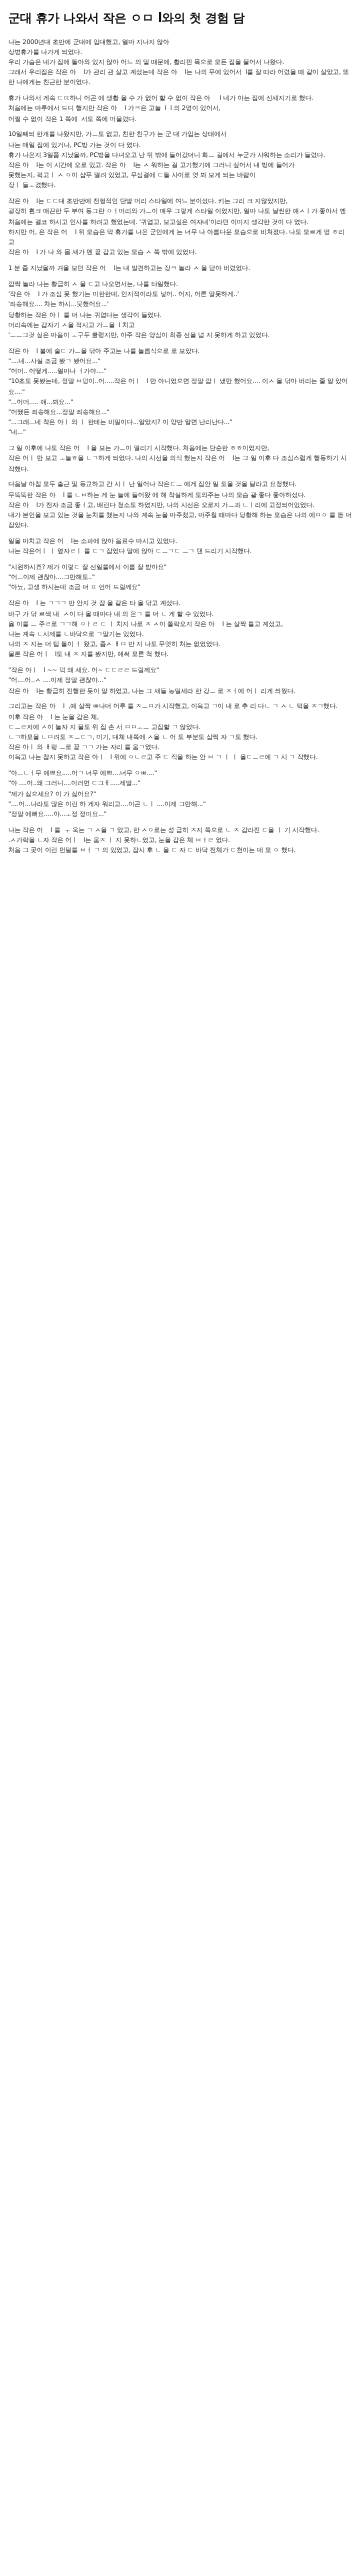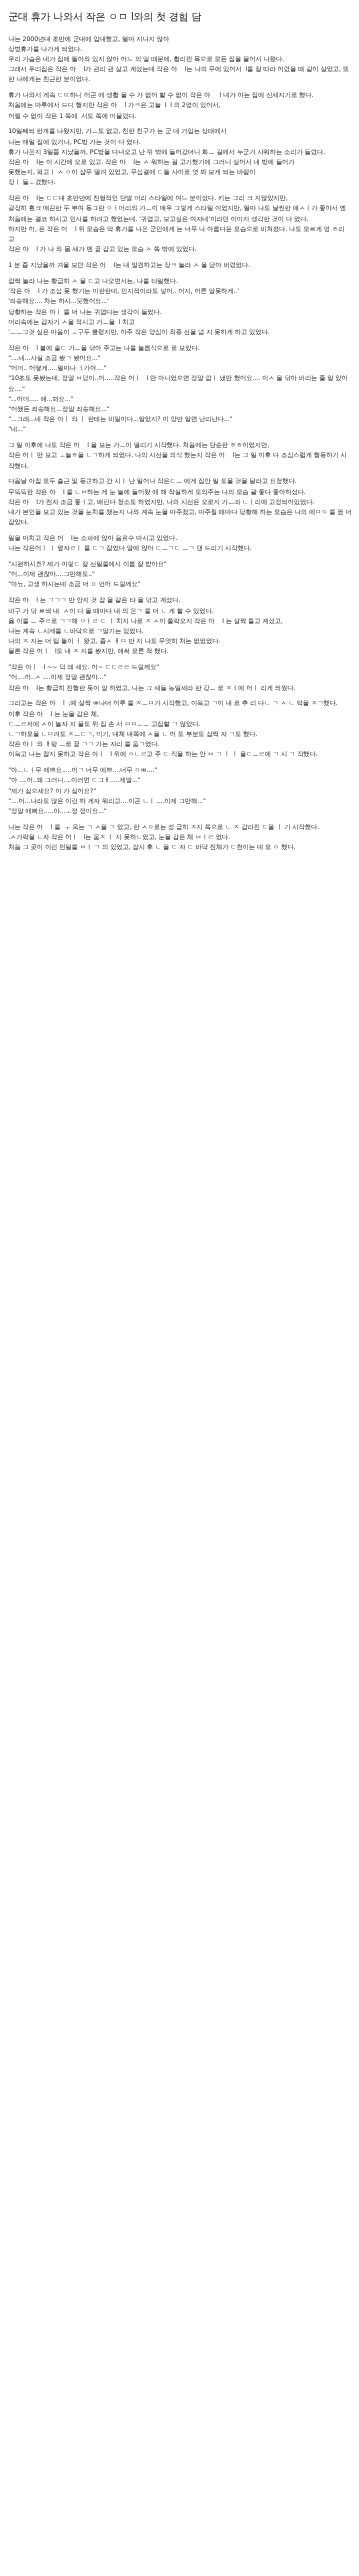--- a/index.html
+++ b/index.html
@@ -12,22 +12,22 @@
     font-family: "DejaVu Sans", "Liberation Sans", sans-serif;
     color: #1a1a1a;
   }
   .page {
     width: 360px;
     box-sizing: border-box;
     padding: 7.2px 8.2px 15.5px 8.2px;
     background: #ffffff;
   }
   .title {
-    font-size: 10px;
-    font-weight: normal;
+    font-size: 12px;
+    font-weight: bold;
     line-height: 1.5;
     color: #111111;
     margin: 2.1px 0 9.3px 0;
     letter-spacing: -0.2px;
   }
   .para {
     margin: 0 0 5.7px 0;
     font-size: 6.3px;
     line-height: 1.62;
     color: #222222;

